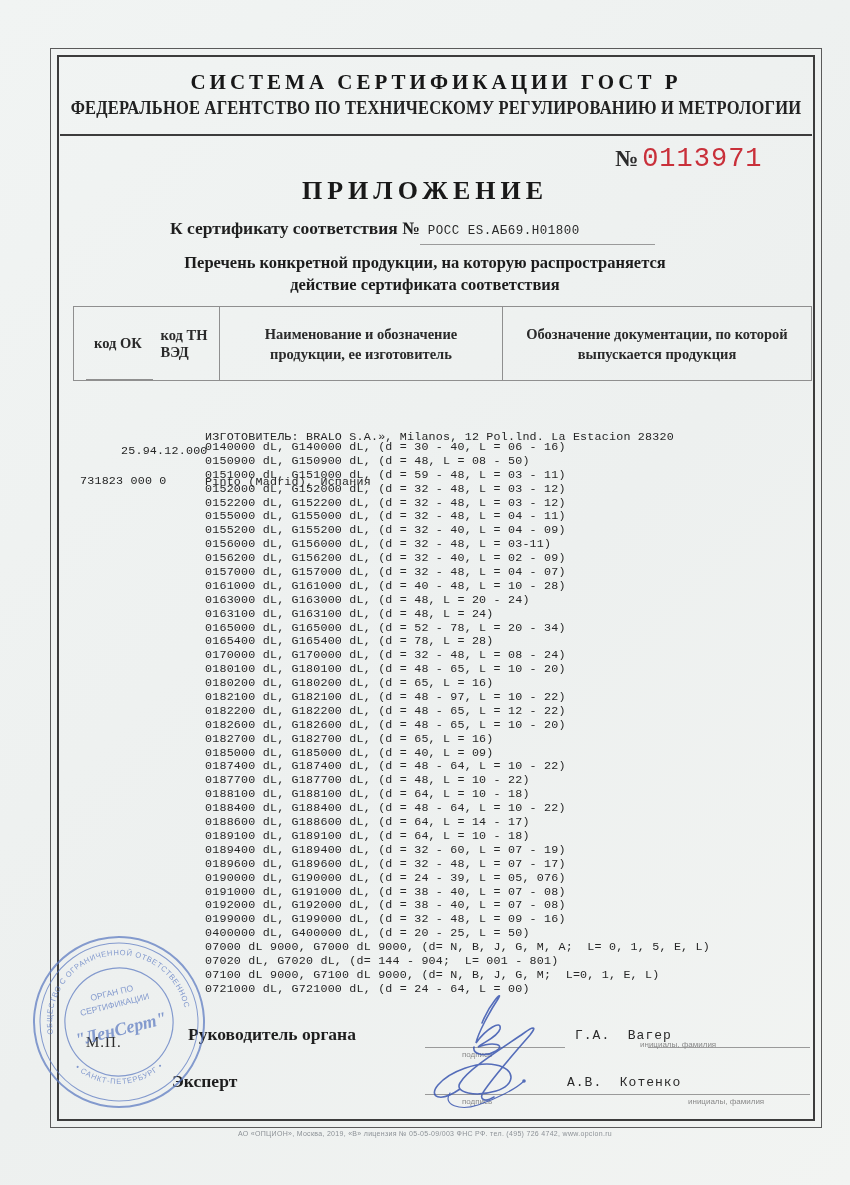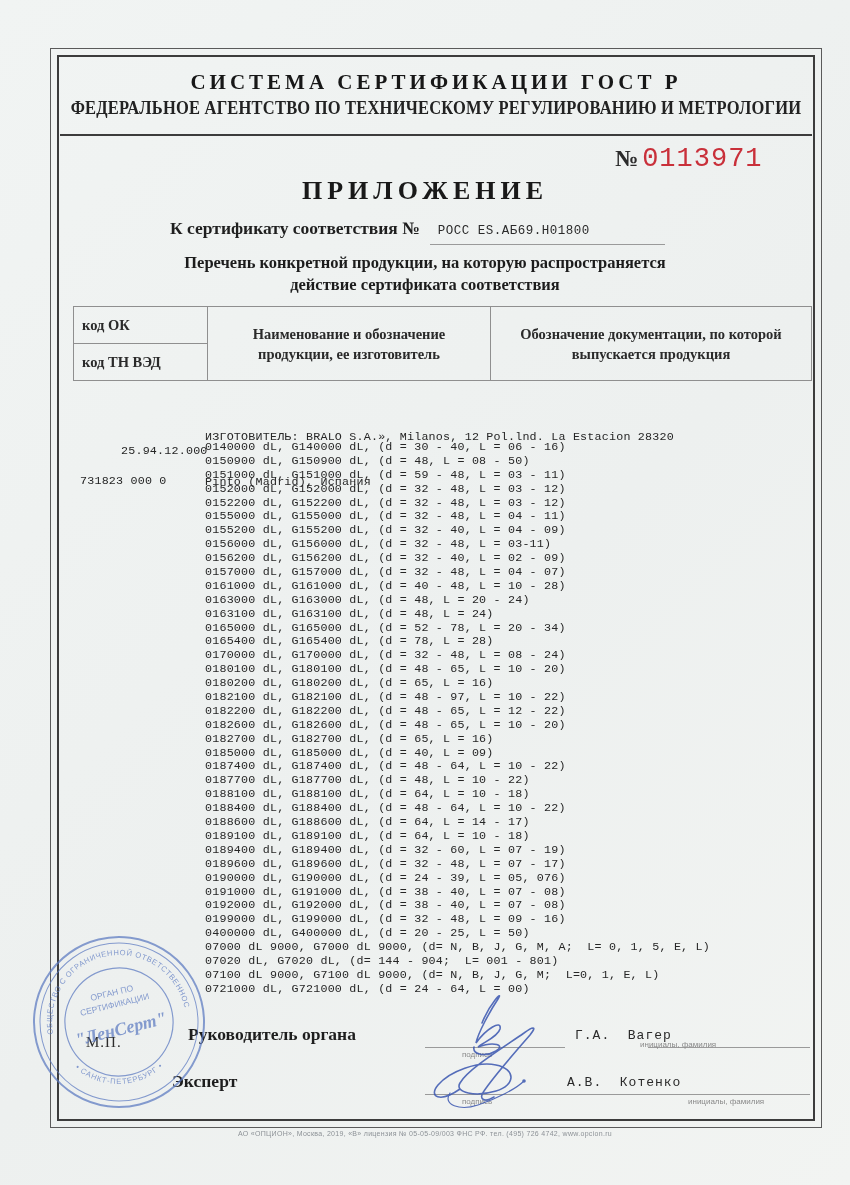--- a/index.html
+++ b/index.html
@@ -16,26 +16,26 @@
   
   .hdr{position:absolute;left:60px;top:58px;width:752px;height:76px;border-bottom:2px solid #3c3c3c;text-align:center;}
   .hdr-title{margin-top:12px;font-size:21px;font-weight:bold;letter-spacing:4px;color:#171717;}
   .hdr-agency{margin-top:4px;font-size:16.5px;font-weight:bold;letter-spacing:0.2px;transform:scaleY(1.08);color:#222;}
   .docnum{position:absolute;left:615px;top:144px;white-space:nowrap;}
   .docnum .no{font-size:23px;font-weight:bold;color:#2b2b2b;font-family:"Liberation Serif",serif;}
   .docnum .val{font-size:27px;font-family:"Liberation Mono",monospace;letter-spacing:1px;}
   .doc-title{position:absolute;left:0;top:176px;width:850px;text-align:center;font-size:26px;font-weight:bold;letter-spacing:5px;color:#191919;}
   .cert-line{position:absolute;left:170px;top:214px;width:560px;display:flex;align-items:center;}
   .cert-label{font-size:17.5px;font-weight:bold;color:#1f1f1f;padding-bottom:2px;}
-  .cert-field{position:relative;width:235px;margin-left:10px;border-bottom:1.2px solid #9a9a9a;height:30px;}
+  .cert-field{position:relative;width:235px;border-bottom:1.2px solid #9a9a9a;height:30px;}
   .cert-num{position:absolute;left:8px;bottom:6px;font-family:"Liberation Mono",monospace;font-size:12.5px;color:#2a2a2a;letter-spacing:0.5px;white-space:nowrap;}
   .list-title{position:absolute;left:0;top:252px;width:850px;text-align:center;font-size:16.5px;font-weight:bold;line-height:22px;color:#1c1c1c;}
   
   .thead{position:absolute;left:73px;top:306px;width:739px;height:75px;border:1px solid #8f8f8f;box-sizing:border-box;display:flex;font-size:14.5px;font-weight:bold;color:#2a2a2a;}
-  .thead .c1{width:134px;border-right:1px solid #8f8f8f;box-sizing:border-box;display:flex;flex-direction:column;}
+  .thead .c1{width:134px;border-right:1px solid #8f8f8f;box-sizing:border-box;display:flex;flex-direction:row;margin-left:12px;}
   .thead .c1 .cell{flex:1;display:flex;align-items:center;padding-left:8px;}
   .thead .c1 .cell:first-child{border-bottom:1px solid #8f8f8f;}
   .thead .c2{width:283px;border-right:1px solid #8f8f8f;box-sizing:border-box;display:flex;align-items:center;justify-content:center;text-align:center;line-height:20px;padding:0 14px;}
   .thead .c3{flex:1;display:flex;align-items:center;justify-content:center;text-align:center;line-height:20px;padding:0 18px;}
   
   .mono{font-family:"Liberation Mono",monospace;font-size:11.7px;color:#262626;letter-spacing:0.2px;white-space:pre;}
   .mfr{position:absolute;left:205px;top:400px;line-height:15px;}
   .code-ok{position:absolute;left:80px;top:444px;margin-left:41px;}
   .code-tnved{position:absolute;left:80px;top:474px;}
   .plist{position:absolute;left:205px;top:441px;}

